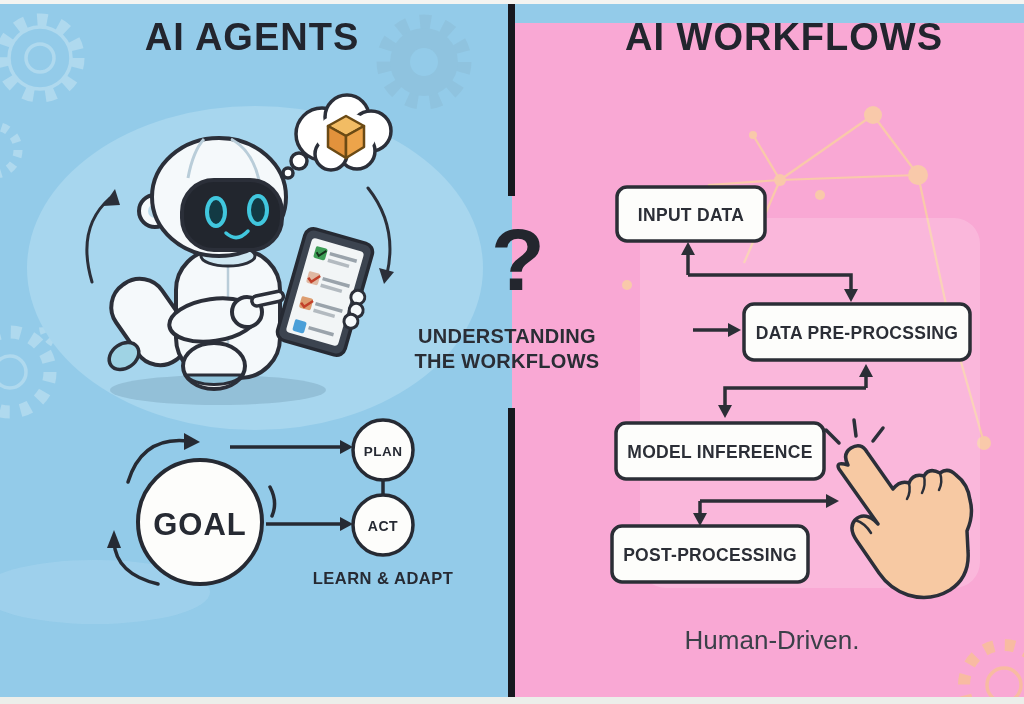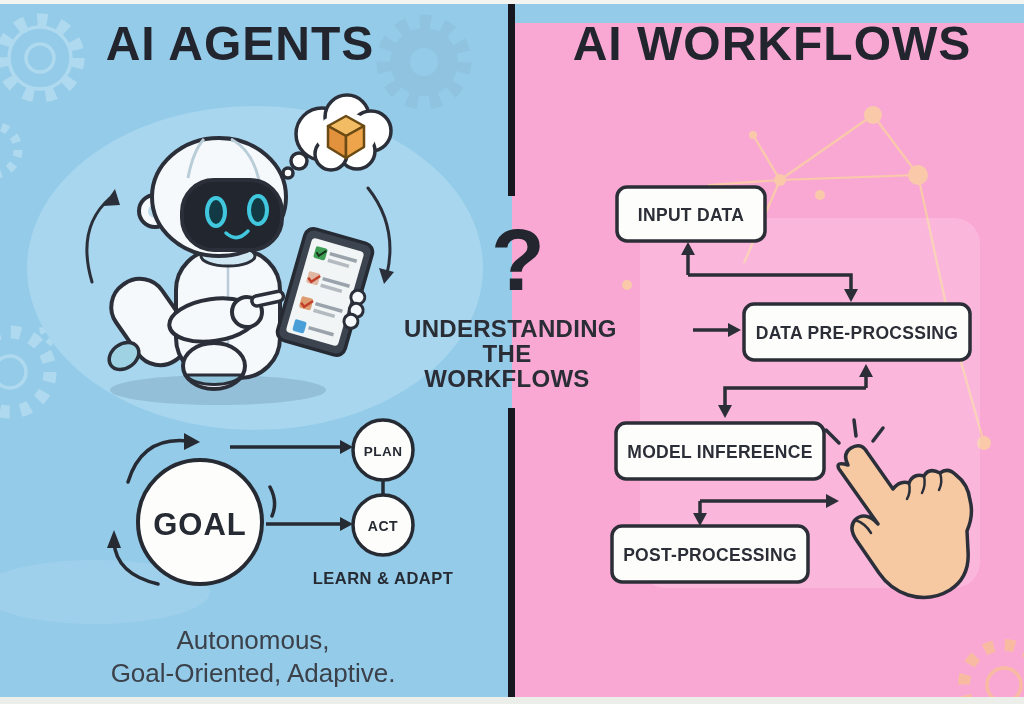--- a/index.html
+++ b/index.html
@@ -11,32 +11,32 @@
   #left-half{left:0;width:512px;background:#93cbe9;}
   #right-half{left:512px;width:512px;background:#f9a8d4;margin-top:23px;}
   .edge-strip{position:absolute;left:0;width:1024px;z-index:40;}
   #top-strip{top:0;height:4px;background:#f4f4f1;}
   #bottom-strip{bottom:0;height:7px;background:#eceeea;}
   .divider{position:absolute;left:508px;width:7px;background:#17181f;z-index:30;}
   #divider-top{top:4px;height:192px;}
   #divider-bottom{top:408px;height:289px;}
   .panel-svg{position:absolute;top:0;left:0;}
   .title{
-    position:absolute;top:16px;font-size:48px;font-weight:bold;color:#22252e;
-    letter-spacing:1px;text-align:center;z-index:5;white-space:nowrap;
+    position:absolute;top:16px;font-size:38px;font-weight:bold;color:#22252e;
+    letter-spacing:1px;text-align:center;z-index:5;white-space:nowrap;padding-left:12px;
   }
   #left-title{left:0;width:480px;}
   #right-title{left:512px;width:520px;}
   .center-q{
     position:absolute;left:470px;top:216px;width:96px;text-align:center;
     font-size:88px;font-weight:bold;color:#23262e;line-height:1;z-index:35;
   }
   .center-sub{
-    position:absolute;left:404px;top:316px;width:206px;text-align:center;
-    font-size:24px;font-weight:bold;color:#2a2d35;line-height:25px;
+    position:absolute;left:404px;top:324px;width:206px;text-align:center;
+    font-size:20px;font-weight:bold;color:#2a2d35;line-height:25px;
     letter-spacing:.3px;z-index:35;
   }
   .caption{
     position:absolute;top:624px;text-align:center;font-size:26px;color:#3b4049;
     line-height:33px;z-index:5;
   }
   #left-caption{left:8px;width:490px;}
   #right-caption{left:522px;width:500px;}
 </style>
 </head>
@@ -278,22 +278,19 @@
   <div class="divider" id="divider-bottom"></div>
   <div class="center-q">?</div>
   <div class="center-sub">
     <div>UNDERSTANDING</div>
     <div>THE WORKFLOWS</div>
   </div>
 
   <div class="title" id="left-title">AI AGENTS</div>
   <div class="title" id="right-title">AI WORKFLOWS</div>
 
-  <div class="caption" id="left-caption">
-    <div>Autonomous,</div>
-    <div>Goal-Oriented, Adaptive.</div>
-  </div>
   <div class="caption" id="right-caption">
+    <div>Human-Driven.</div>
   </div>
 
   <div class="edge-strip" id="top-strip"></div>
   <div class="edge-strip" id="bottom-strip"></div>
 </div>
 
 </body></html>

